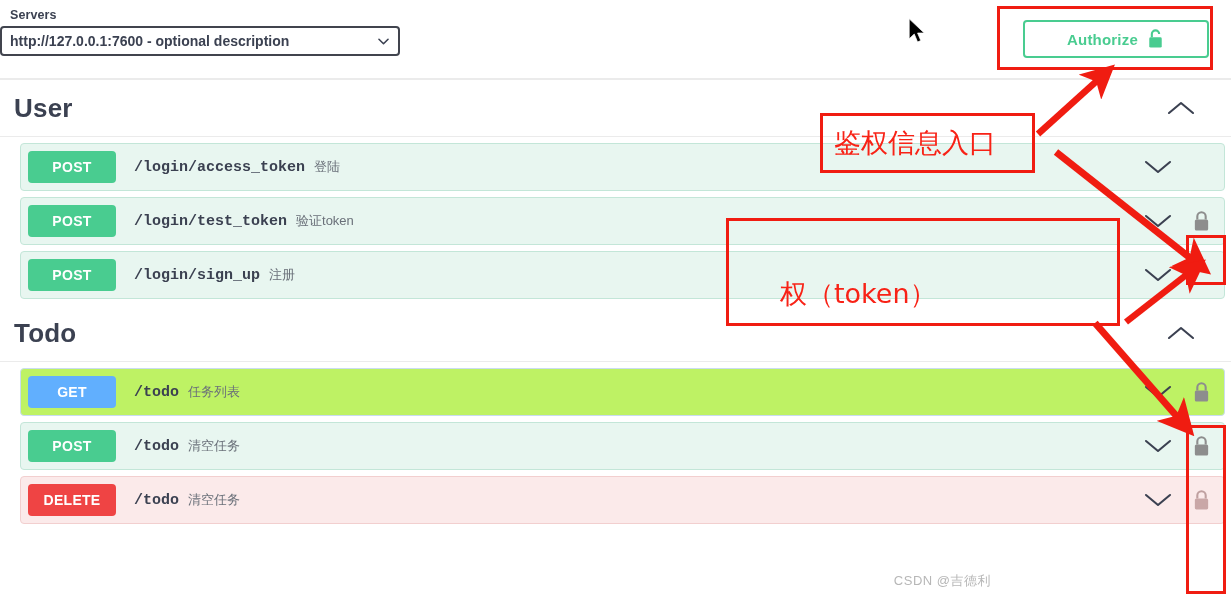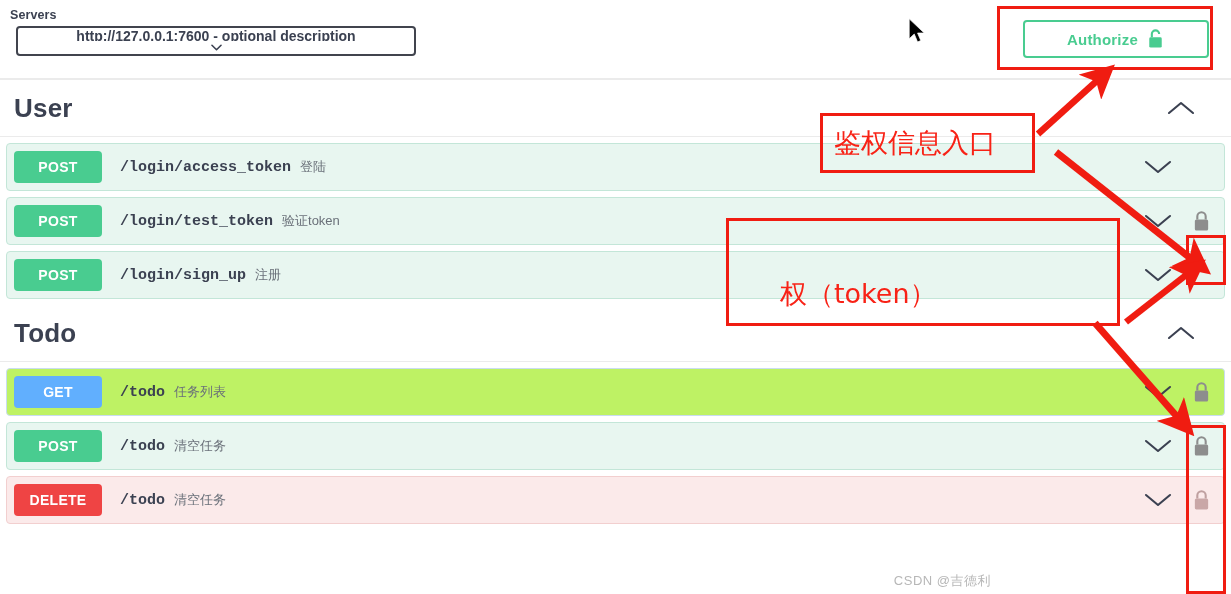--- a/index.html
+++ b/index.html
@@ -27,33 +27,32 @@
     left: 10px;
     top: 8px;
     font-size: 12.5px;
     font-weight: 700;
     color: #3b4151;
     letter-spacing: .1px;
     text-align: center;
   }
   .server-select {
     position: absolute;
-    left: 16px;
+    left: 0;
     top: 26px;
     width: 400px;
     height: 30px;
     border: 2px solid #41444e;
     border-radius: 4px;
     background: #fff;
     box-sizing: border-box;
     display: flex;
     align-items: center;
     padding: 0 8px;
     cursor: pointer;
-    flex-direction: column;
   }
   .server-select .value {
     font-size: 14px;
     font-weight: 700;
     color: #3b4151;
     flex: 1;
     white-space: nowrap;
     overflow: hidden;
   }
   .chev-sm {
@@ -108,21 +107,21 @@
     position: absolute;
     right: 36px;
     top: 50%;
     transform: translateY(-50%);
   }
 
   
   .op-row {
     position: relative;
     height: 48px;
-    margin: 0 6px 6px 6px;
+    margin: 0 6px 6px 20px;
     border-radius: 4px;
     display: flex;
     align-items: center;
     box-sizing: border-box;
     border: 1px solid transparent;
     cursor: pointer;
   }
   .op-row.first { margin-top: 6px; }
   .op-row.post   { background:#e8f6f0; border-color:#c3e6d8; }
   .op-row.get    { background:#bef264; border-color:#c9dcf0; }

